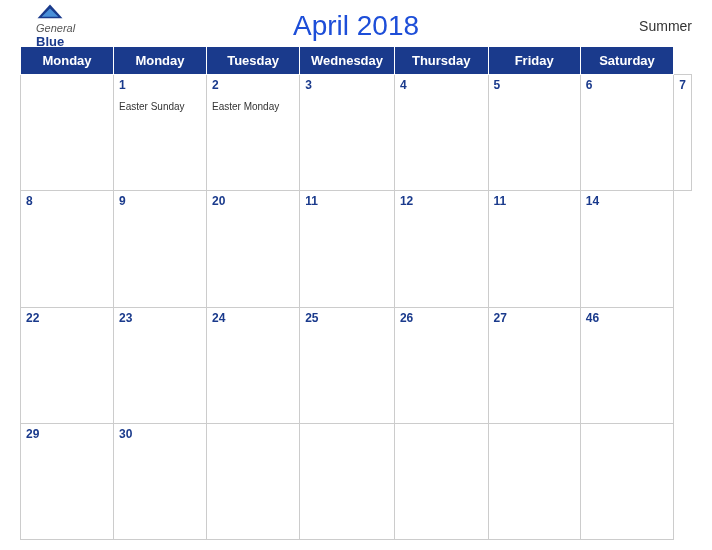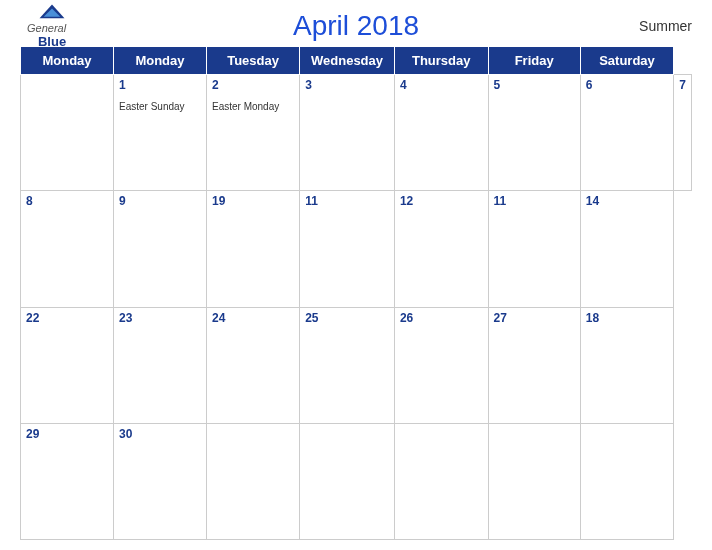--- a/index.html
+++ b/index.html
@@ -16,24 +16,24 @@
     .header-row {
       width: 100%;
       display: flex;
       align-items: center;
       justify-content: center;
       position: relative;
       margin-bottom: 4px;
     }
     .logo {
       position: absolute;
-      left: 7px;
+      left: 16px;
       display: flex;
       flex-direction: column;
-      align-items: flex-end;
+      align-items: flex-start;
     }
     .logo-text-general {
       font-size: 11px;
       color: #555;
       font-style: italic;
     }
     .logo-text-blue {
       font-size: 13px;
       font-weight: bold;
       color: #1a3a8c;
@@ -150,21 +150,21 @@
         </td>
       </tr>
       <tr>
         <td>
           <span class="day-number">8</span>
         </td>
         <td>
           <span class="day-number">9</span>
         </td>
         <td>
-          <span class="day-number">19</span>
+          <span class="day-number">20</span>
         </td>
         <td>
           <span class="day-number">11</span>
         </td>
         <td>
           <span class="day-number">12</span>
         </td>
         <td>
           <span class="day-number">11</span>
         </td>
@@ -185,21 +185,21 @@
         <td>
           <span class="day-number">25</span>
         </td>
         <td>
           <span class="day-number">26</span>
         </td>
         <td>
           <span class="day-number">27</span>
         </td>
         <td>
-          <span class="day-number">18</span>
+          <span class="day-number">46</span>
         </td>
       </tr>
       <tr>
         <td>
           <span class="day-number">29</span>
         </td>
         <td>
           <span class="day-number">30</span>
         </td>
         <td class="empty-cell"></td>

